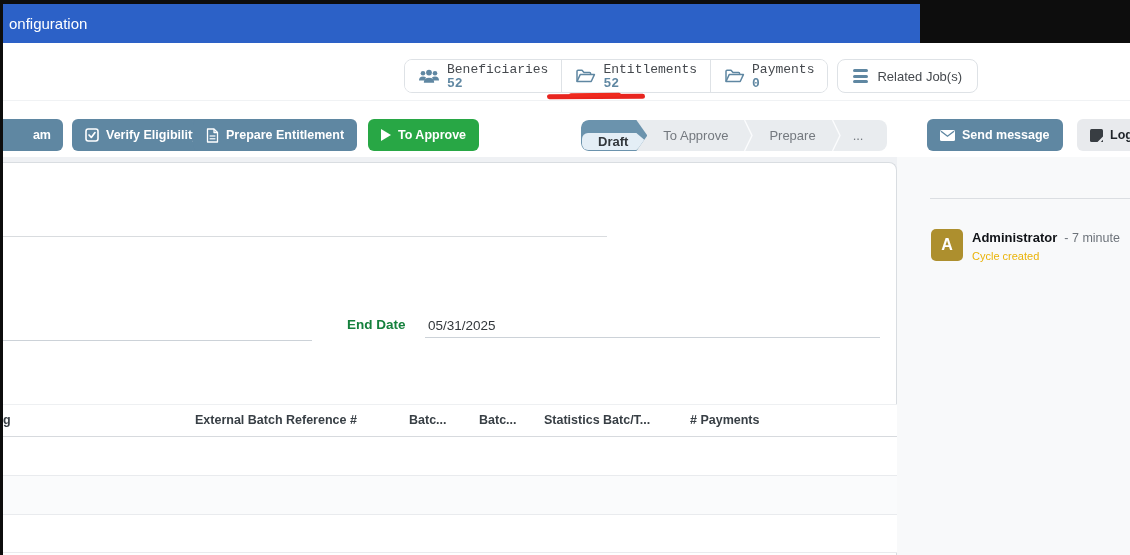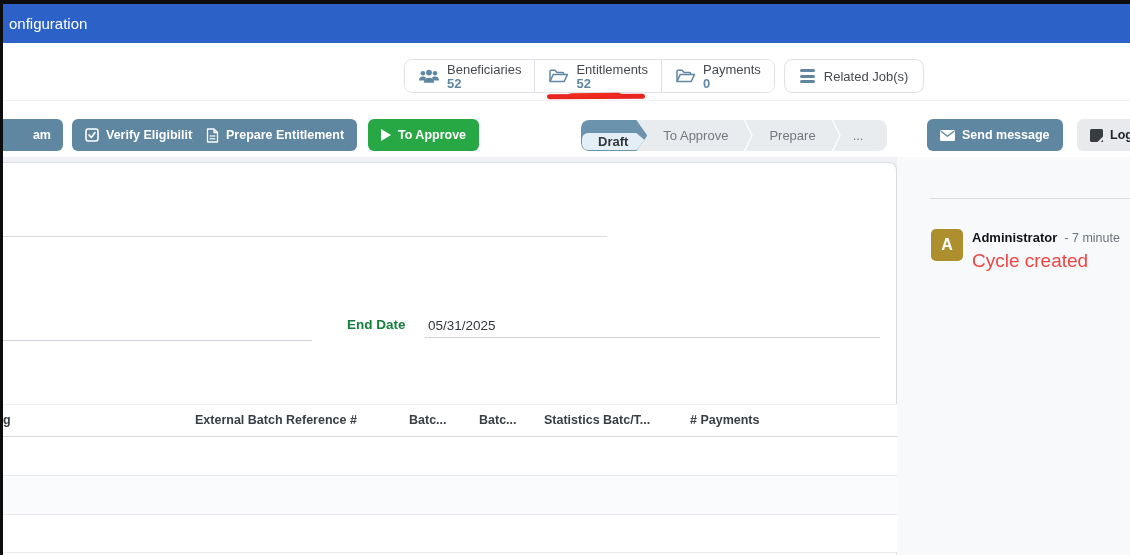--- a/index.html
+++ b/index.html
@@ -1,30 +1,30 @@
 <!DOCTYPE html>
 <html><head>
 <meta charset="utf-8">
 <style>
   * { margin:0; padding:0; box-sizing:border-box; }
   body { font-family:"Liberation Sans", sans-serif; background:#0d0d0d; }
   #screen { position:relative; width:1130px; height:555px; overflow:hidden; background:#0d0d0d; }
   .abs { position:absolute; }
 
   
-  .blue-bar { left:3px; top:4px; width:1127px; height:39px; background:#2c61c7; }
+  .blue-bar { left:3px; top:4px; width:917px; height:39px; background:#2c61c7; }
   .blue-bar .title { position:absolute; left:6px; top:0; line-height:39px; color:#ffffff; font-size:15px; white-space:nowrap; }
 
   
   .white-top { left:3px; top:43px; width:1127px; height:114px; background:#ffffff; }
   .panel-split { left:3px; top:100px; width:1127px; height:1px; background:#f0f2f4; }
 
   
   .tab-row { left:404px; top:59px; height:34px; display:flex; align-items:stretch; }
-  .tab-group { display:flex; border:1px solid #dee2e6; border-radius:8px; background:#fff; overflow:hidden; }
+  .tab-group { display:flex; border:1px solid #dee2e6; border-radius:8px; background:#fff; overflow:hidden;font-family:Liberation Mono, monospace; }
   .stat-btn { display:flex; align-items:center; gap:7px; padding:0 13px; background:#fff; cursor:pointer; }
   .stat-btn + .stat-btn { border-left:1px solid #dee2e6; }
   .stat-btn .txt { display:flex; flex-direction:column; justify-content:center; }
   .stat-btn .lbl { font-size:13px; color:#45494e; line-height:15px; white-space:nowrap; }
   .stat-btn .cnt { font-size:13px; font-weight:700; color:#5f87a2; line-height:14px; }
   .tab-solo { margin-left:9px; border:1px solid #dee2e6; border-radius:8px; background:#fff; display:flex; align-items:center; gap:9px; padding:0 15px; cursor:pointer; }
   .tab-solo .lbl { font-size:13px; color:#45494e; white-space:nowrap; }
   .bars { display:flex; flex-direction:column; gap:2.5px; }
   .bars i { display:block; width:15px; height:3px; border-radius:1.5px; background:#5f87a2; }
 
@@ -60,21 +60,21 @@
   .trow { left:3px; width:894px; border-bottom:1px solid #e9ebee; background:#fff; cursor:pointer; }
   .trow.alt { background:#fafbfc; }
 
   
   .sidebar { left:897px; top:157px; width:233px; height:398px; background:#f8f9fa; }
   .chat-div { left:930px; top:198px; width:200px; height:1px; background:#dbdee2; }
   .avatar { left:931px; top:229px; width:32px; height:32px; border-radius:5px; background:#ad8f2e; color:#fff; font-size:16px; font-weight:700; display:flex; align-items:center; justify-content:center; cursor:pointer; }
   .msg-head { left:972px; top:230px; white-space:nowrap; font-size:13px; }
   .msg-head .author { font-weight:700; color:#101317; }
   .msg-head .time { font-size:12.5px; color:#6d737a; }
-  .msg-body { left:972px; top:250px; font-size:19px; color:#ef4444; white-space:nowrap; }
+  .msg-body { left:972px; top:250px; font-size:11px; color:#eab308; white-space:nowrap; }
 
   
   .edge-top { left:0; top:0; width:1130px; height:4px; background:#0d0d0d; }
   .edge-left { left:0; top:0; width:3px; height:555px; background:#0d0d0d; }
 
   svg { display:block; }
 </style>
 </head>
 <body>
 

